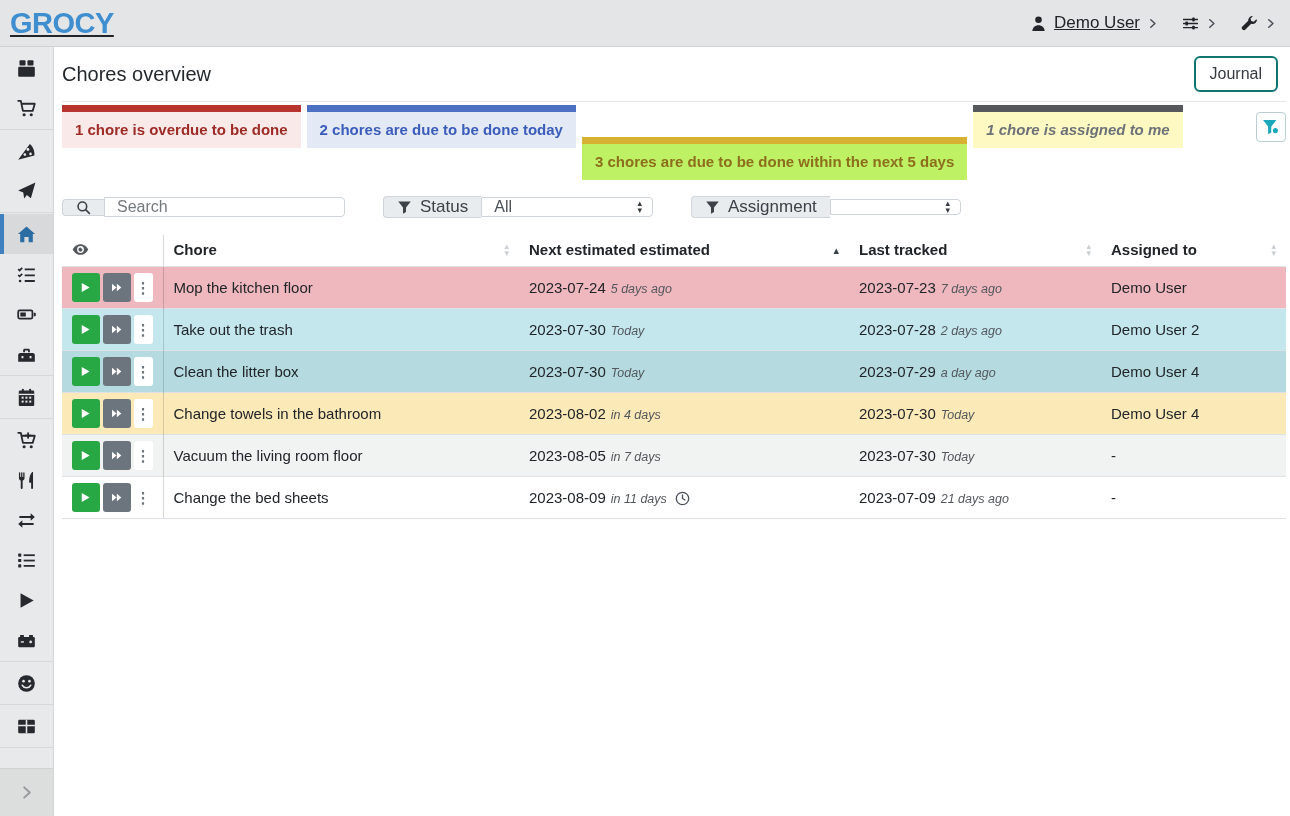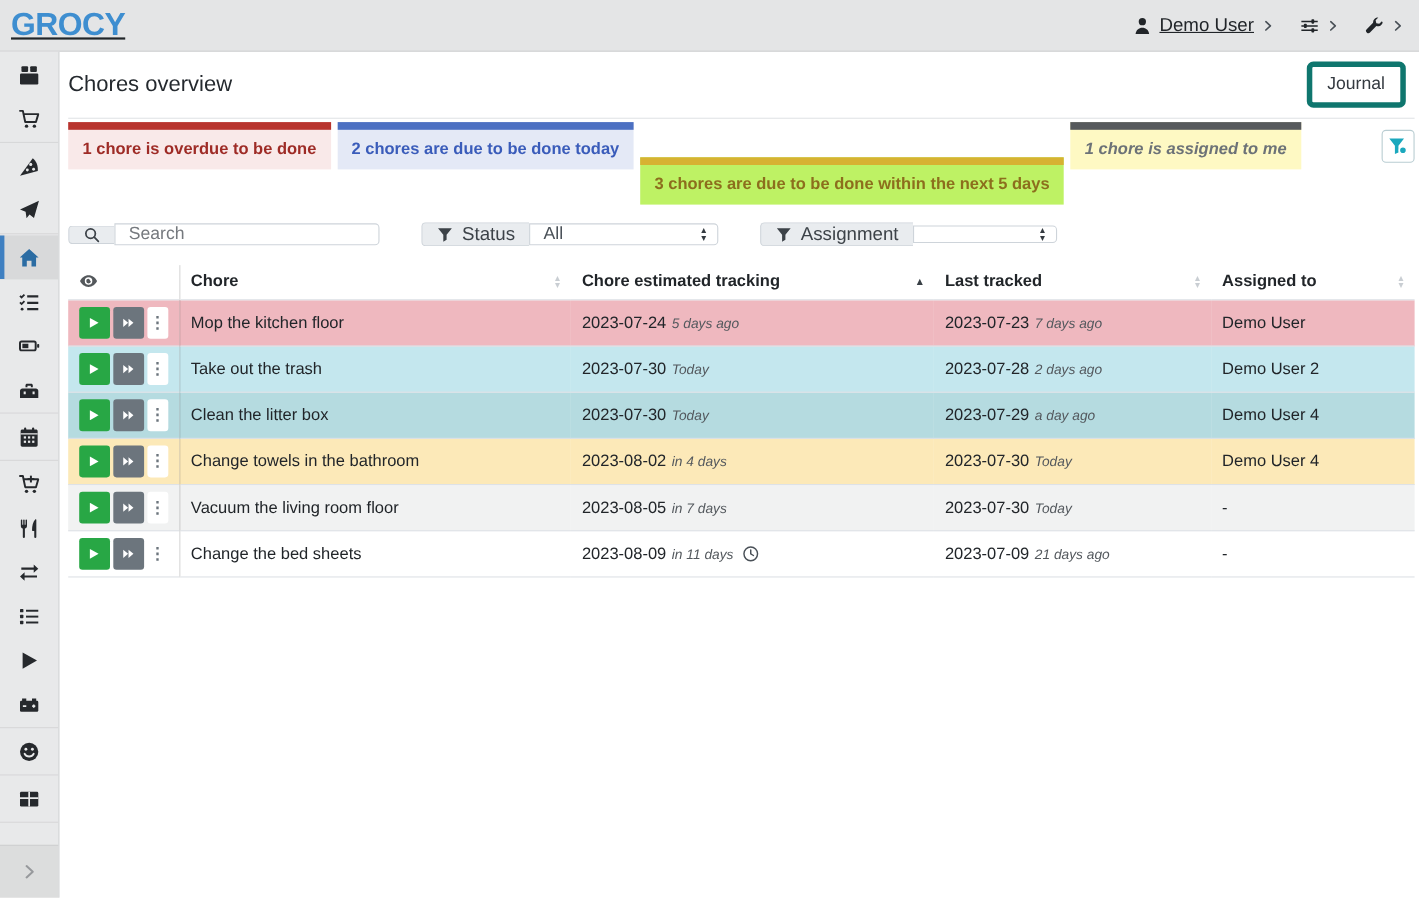--- a/index.html
+++ b/index.html
@@ -47,21 +47,21 @@
 
   
   .content { margin-left:54px; padding:0 4px 0 8px; }
   .page-header {
     display:flex; align-items:center; justify-content:space-between;
     padding:9px 8px 9px 0; border-bottom:1px solid #e2e4e6;
   }
   .page-header h1 { font-size:20px; font-weight:500; color:#24292e; }
   .btn-journal {
     font-family:inherit; font-size:16px; color:#343a40; background:#fff;
-    border:5px solid #0f766e; border-radius:6px; padding:7px 14px; cursor:pointer;
+    border:2px solid #0f766e; border-radius:6px; padding:7px 14px; cursor:pointer;
   }
 
   
   .banners { display:flex; gap:6px; margin-top:3px; align-items:flex-start; }
   .banner {
     border-top:7px solid; padding:9px 13px 10px; font-size:15px; font-weight:700;
     white-space:nowrap; cursor:pointer;
   }
   .banner.danger    { border-color:#b8342e; background:#f9e9e9; color:#9e2b26; }
   .banner.info      { border-color:#4c70c2; background:#e4e9f6; color:#3a5cba; }
@@ -397,21 +397,21 @@
             <div class="th-flex">
               <span>Chore</span>
               <span class="sort-both">
                 <span>▴</span>
                 <span>▾</span>
               </span>
             </div>
           </th>
         <th class="c-next">
             <div class="th-flex">
-              <span>Chore estimated tracking</span>
+              <span>Next estimated estimated</span>
               <span class="sort-asc">▴</span>
             </div>
           </th>
         <th class="c-last">
             <div class="th-flex">
               <span>Last tracked</span>
               <span class="sort-both">
                 <span>▴</span>
                 <span>▾</span>
               </span>

